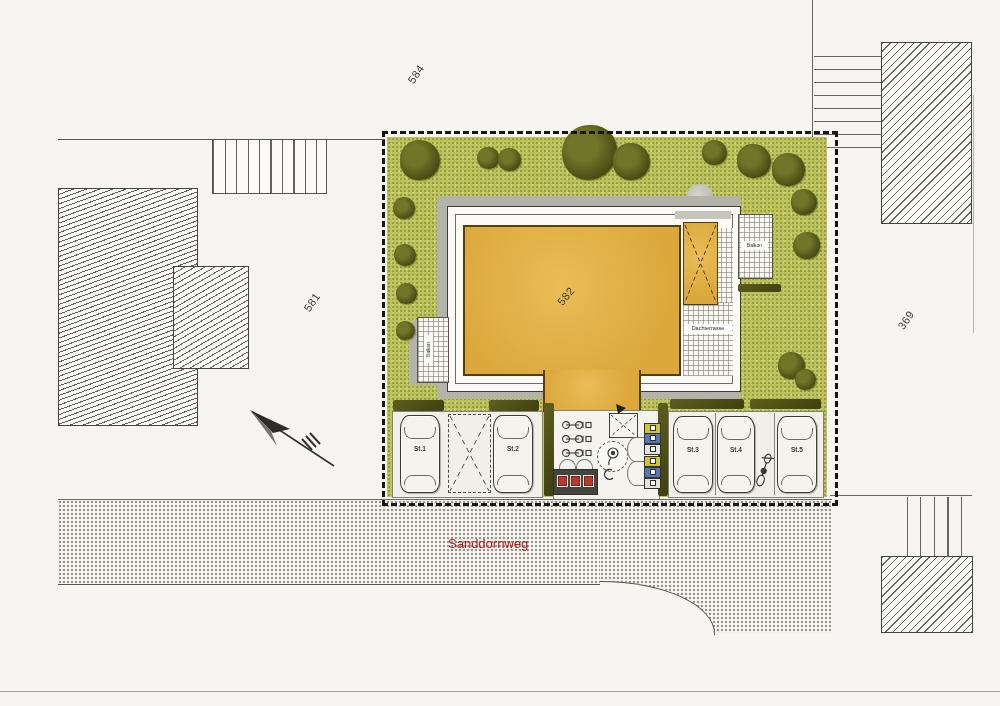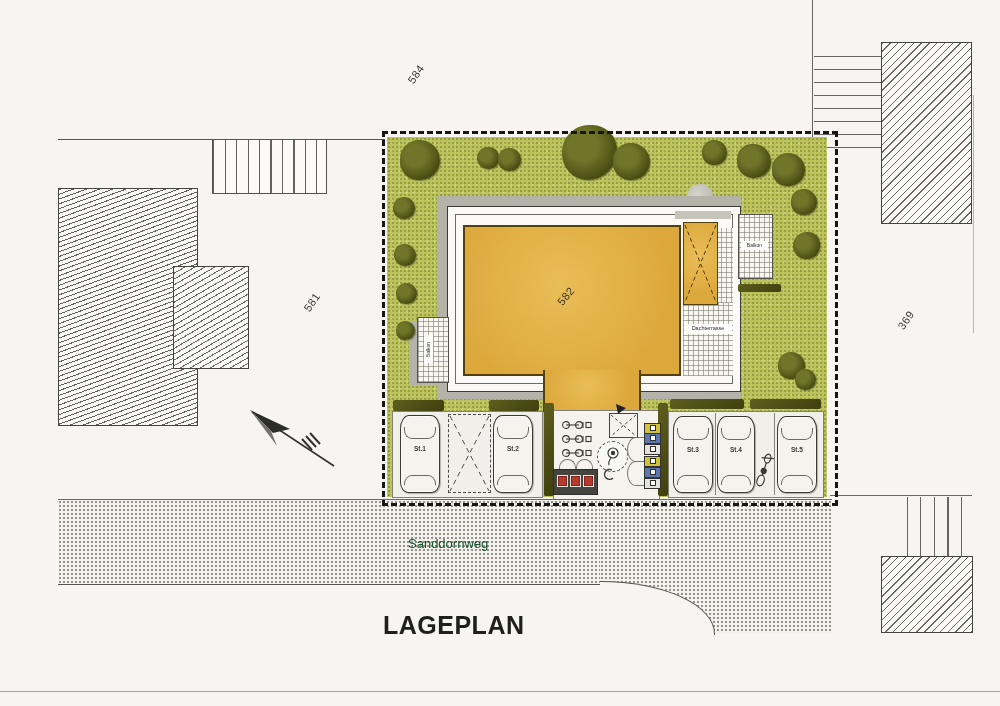--- a/index.html
+++ b/index.html
@@ -66,21 +66,21 @@
   .binsq{position:absolute;width:9px;height:10px;background:#b63a2e;border:1px solid #e8e6e0;
     box-shadow:inset 0 0 0 1px #7e241c;}
   .box{position:absolute;width:15px;height:9px;border:1px solid #33322e;}
   .box::after{content:"";position:absolute;width:4px;height:4px;border:1px solid #2f2f2a;
     background:#fff;top:1px;left:5px;}
   .box-y{background:#d2c235;} .box-b{background:#5b77b2;} .box-w{background:#e4e4de;}
   .planter{border:1.5px dashed #55544c;border-radius:50%;background:rgba(255,255,255,.4);}
   
   .parcel-num{font-size:11px;color:#39382f;transform:rotate(-55deg);letter-spacing:.5px;}
   .title{font-size:25px;font-weight:bold;letter-spacing:.5px;color:#1f1f1d;}
-  .street-name{font-size:13px;color:#14532d;}
+  .street-name{font-size:13px;color:#b91c1c;margin-left:40px;}
   svg{display:block;}
 </style>
 </head>
 <body>
 
 <div class="stage">
 
   <div class="abs line-h" style="left:58px;top:139px;width:327px;"></div>
   <div class="abs vstripes" style="left:212px;top:139px;width:113px;height:53px;"></div>
   <div class="abs hatch-steep" style="left:58px;top:188px;width:138px;height:236px;"></div>
@@ -273,16 +273,15 @@
 
   <div class="abs stipple" style="left:58px;top:499px;width:542px;height:84px;border-top:1px solid #6a6960;border-bottom:1.5px solid #55544c;z-index:20;"></div>
   <div class="abs stipple" style="left:600px;top:499px;width:232px;height:133px;border-top:1px solid #6a6960;z-index:20;"></div>
   <div class="abs" style="left:600px;top:581px;width:114px;height:53px;background:#f6f5f1;border:0;border-top:1.5px solid #55544c;border-right:1.5px solid #55544c;border-top-right-radius:114px 53px;z-index:21;"></div>
   <div class="abs street-name" style="left:408px;top:536px;z-index:22;">Sanddornweg</div>
 
   <div class="abs line-h" style="left:830px;top:495px;width:142px;border-top-color:#6a6960;"></div>
   <div class="abs vstripes-open" style="left:907px;top:497px;width:57px;height:59px;"></div>
   <div class="abs hatch-45" style="left:881px;top:556px;width:90px;height:75px;"></div>
 
-  <div class="abs title" style="left:383px;top:611px;z-index:50;">LAGEPLAN</div>
   <div class="abs line-h" style="left:0;top:691px;width:1000px;border-top-color:#a3a29a;"></div>
 
 </div>
 
 </body></html>

